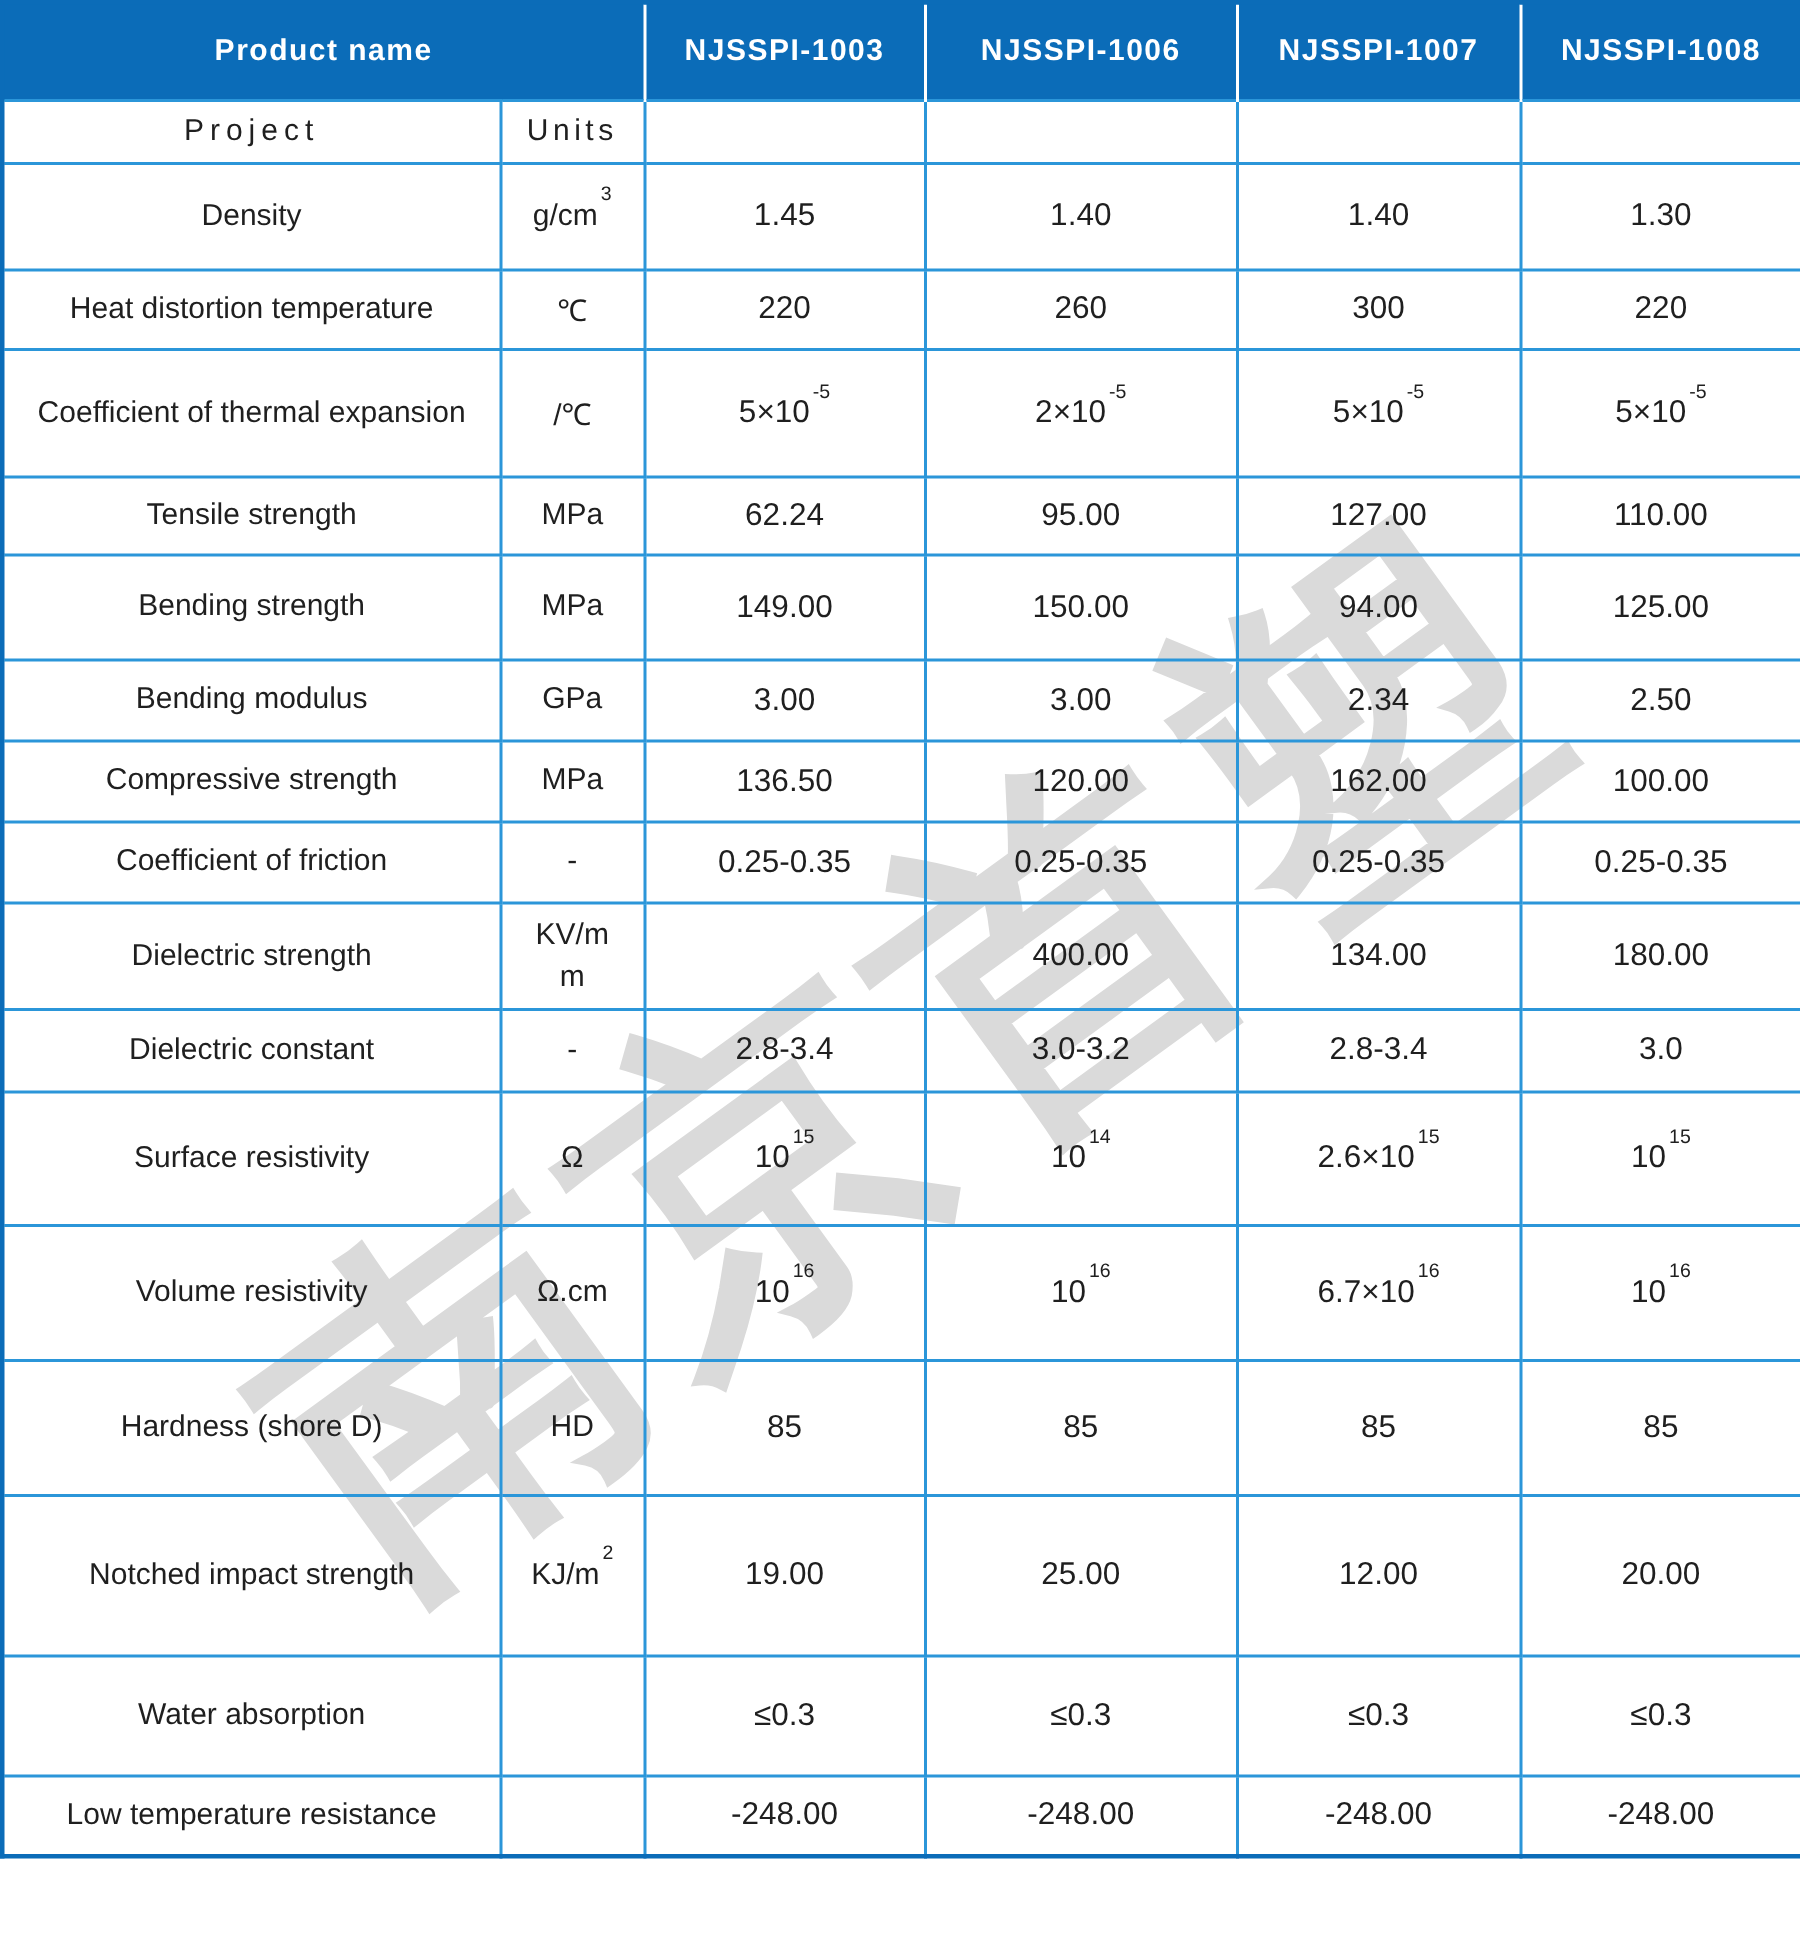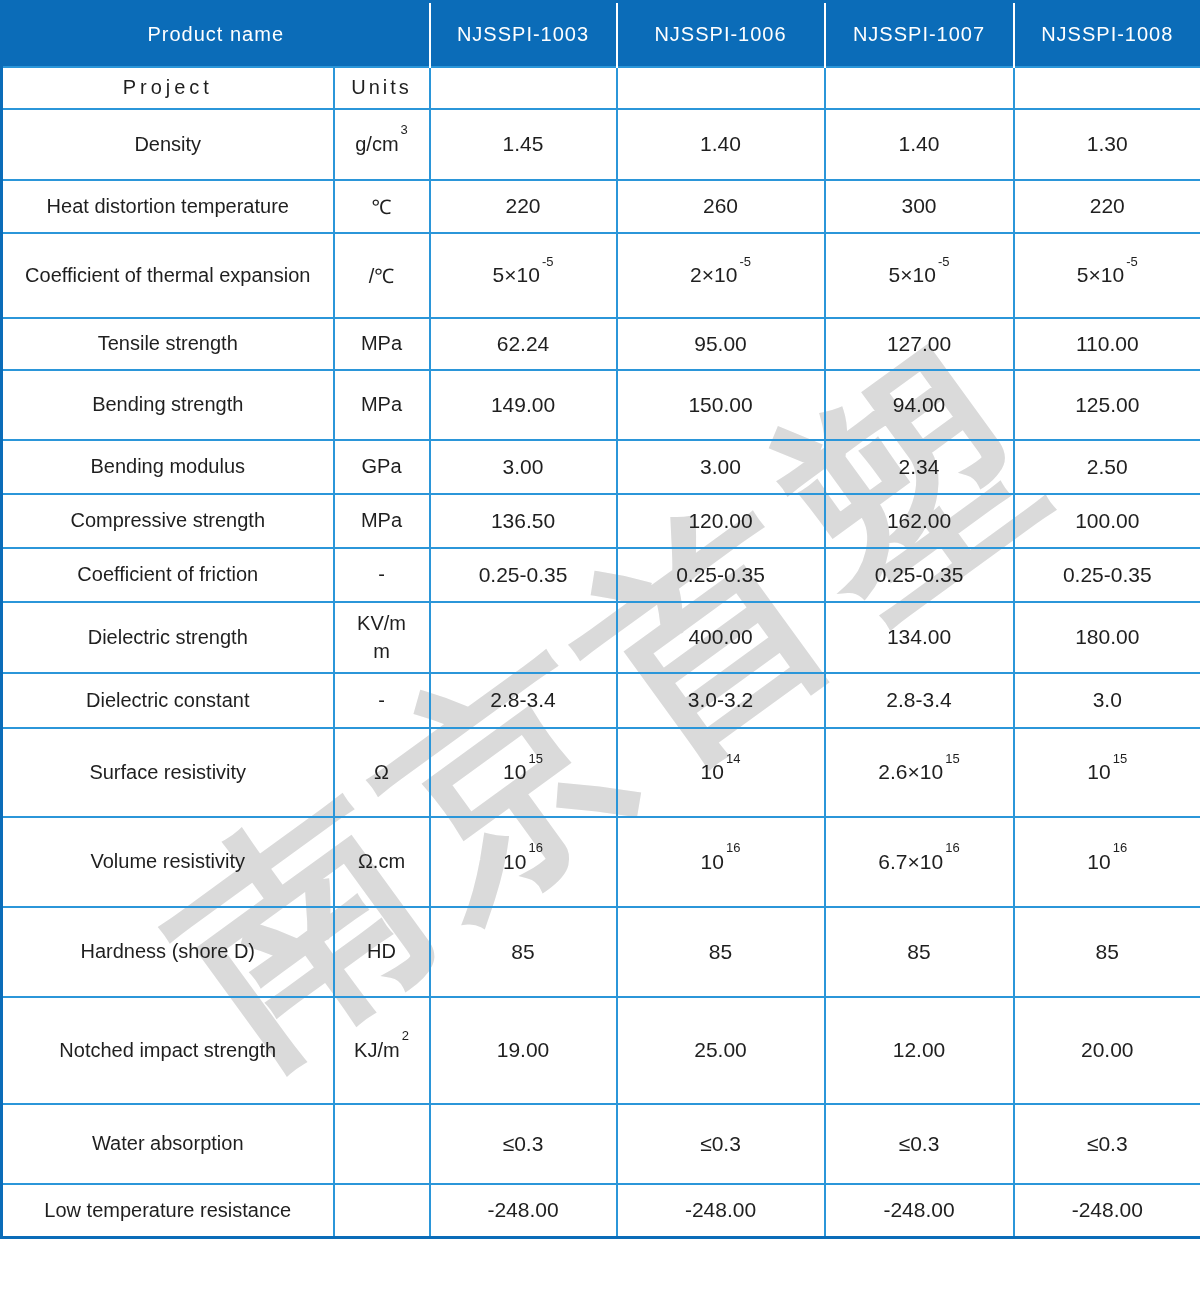--- a/index.html
+++ b/index.html
@@ -19,21 +19,21 @@
   table.spec {
     position:relative; z-index:1; width:1200px; table-layout:fixed;
     border-collapse:collapse; border:3px solid var(--outer,#0b6cb8);
   }
   col.c-prop { width:332px; } col.c-unit { width:96px; }
   col.c-v1 { width:187px; } col.c-v2 { width:208px; }
   col.c-v3 { width:189px; } col.c-v4 { width:188px; }
   td, th { border:2px solid var(--grid,#2b96d9); text-align:center; vertical-align:middle; background:transparent; }
   tr.header-row th {
     background:var(--hdrbg,#0b6cb8); color:var(--hdrtx,#ffffff);
-    border:none; height:65px; font-size:20px; font-weight:normal; letter-spacing:1px;
+    border:none; height:65px; font-size:20px; font-weight:bold; letter-spacing:1px;
   }
   tr.header-row th + th { border-left:2px solid #ffffff;text-align:center; }
   th.product-name { letter-spacing:5px; }
   tr.subheader-row td { height:42px; font-size:20px; }
   td.project-label { letter-spacing:4px; }
   td.units-label { letter-spacing:3px;margin-top:32px; }
   td.property-cell { font-size:20px; }
   td.unit-cell { font-size:20px; }
   td.value-cell { font-size:21px; }
   sup { font-size:13px; line-height:0; position:relative; top:-0.65em; margin-left:2px; }

